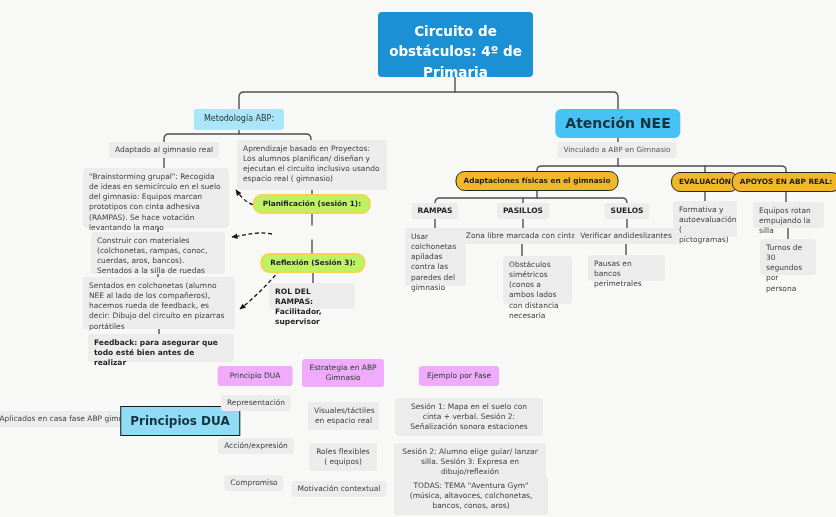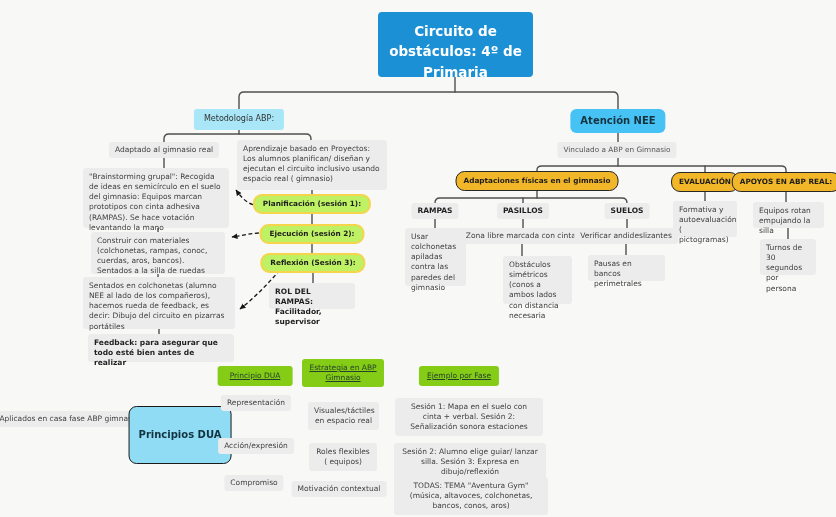--- a/index.html
+++ b/index.html
@@ -7,28 +7,28 @@
           font-family:"DejaVu Sans","Liberation Sans",sans-serif;}
   .edges{position:absolute;left:0;top:0;}
   .node{position:absolute;box-sizing:border-box;background:#ececec;color:#3f3f3f;
         font-size:7.5px;line-height:1.35;padding:4px 6px;border-radius:3px;}
   .cx{white-space:nowrap;transform:translateX(-50%);}
   .b{font-weight:bold;color:#1f1f1f;}
   .c{text-align:center;}
   .root{background:#1b90d4;color:#ffffff;font-weight:bold;font-size:13.5px;line-height:1.5;
         text-align:center;border-radius:4px;padding:9px 6px;}
   .bl{background:#a8e6f8;font-size:8px;padding:5px 10px;color:#333;}
-  .bb{background:#47c2f4;font-size:10px;font-weight:bold;color:#15323f;padding:5px 10px;border-radius:6px;}
+  .bb{background:#47c2f4;font-size:14px;font-weight:bold;color:#15323f;padding:5px 10px;border-radius:6px;}
   .gold{background:#f2b629;border:1.5px solid #262626;border-radius:9px;font-weight:bold;
         color:#1d1d1d;padding:4px 7px;font-size:7.3px;}
   .yout{background:#bef264;border:2px solid #f6d44b;border-radius:9px;font-weight:bold;
         color:#1d1d1d;padding:3px 8px;font-size:7.3px;}
-  .green{background:#84cc16;color:#27402c;text-decoration:underline;}
-  .pdua{background:#8fdcf4;border:1.6px solid #1a1a1a;border-radius:8px;font-weight:bold;
-        color:#133341;font-size:10px;padding:21px 9px;}
+  .green{background:#f0abfc;color:#27402c;}
+  .pdua{background:#8fdcf4;border:1.6px solid #1a1a1a;border-radius:0;font-weight:bold;
+        color:#133341;font-size:12px;padding:6px 9px;}
   .sm{font-size:7.3px;color:#555;padding:3px 6px;}
 </style>
 </head>
 <body>
 
 <div class="canvas">
 
   <svg class="edges" width="836" height="517">
     <defs>
       <marker id="ah" markerWidth="8" markerHeight="8" refX="5.5" refY="2.75" orient="auto" markerUnits="userSpaceOnUse">
@@ -76,21 +76,20 @@
 
   <div class="node bl cx" style="left:239px;top:109px;">Metodología ABP:</div>
   <div class="node cx" style="left:164px;top:142px;padding:3px 6px;">Adaptado al gimnasio real</div>
   <div class="node" style="left:83px;top:168px;width:146px;height:60px;">"Brainstorming grupal": Recogida de ideas en semicírculo en el suelo del gimnasio: Equipos marcan prototipos con cinta adhesiva (RAMPAS). Se hace votación levantando la mano</div>
   <div class="node" style="left:91px;top:232px;width:134px;height:42px;">Construir con materiales (colchonetas, rampas, conoc, cuerdas, aros, bancos). Sentados a la silla de ruedas</div>
   <div class="node" style="left:83px;top:277px;width:152px;height:52px;">Sentados en colchonetas (alumno NEE al lado de los compañeros), hacemos rueda de feedback, es decir: Dibujo del circuito en pizarras portátiles</div>
   <div class="node b" style="left:88px;top:334px;width:146px;height:28px;">Feedback: para asegurar que todo esté bien antes de realizar</div>
 
   <div class="node" style="left:237px;top:140px;width:150px;height:50px;">Aprendizaje basado en Proyectos: Los alumnos planifican/ diseñan y ejecutan el circuito inclusivo usando espacio real ( gimnasio)</div>
   <div class="node yout cx" style="left:312px;top:194px;">Planificación (sesión 1):</div>
-  <div class="node yout cx" style="left:312px;top:224px;">Ejecución (sesión 2):</div>
   <div class="node yout cx" style="left:313px;top:253px;">Reflexión (Sesión 3):</div>
   <div class="node b" style="left:269px;top:283px;width:86px;height:26px;">ROL DEL RAMPAS: Facilitador, supervisor</div>
 
   <div class="node bb cx" style="left:618px;top:109px;">Atención NEE</div>
   <div class="node sm cx" style="left:617px;top:142px;">Vinculado a ABP en Gimnasio</div>
 
   <div class="node gold cx" style="left:537px;top:171px;">Adaptaciones físicas en el gimnasio</div>
   <div class="node gold cx" style="left:705px;top:172px;">EVALUACIÓN</div>
   <div class="node gold cx" style="left:786px;top:172px;">APOYOS EN ABP REAL:</div>
 

